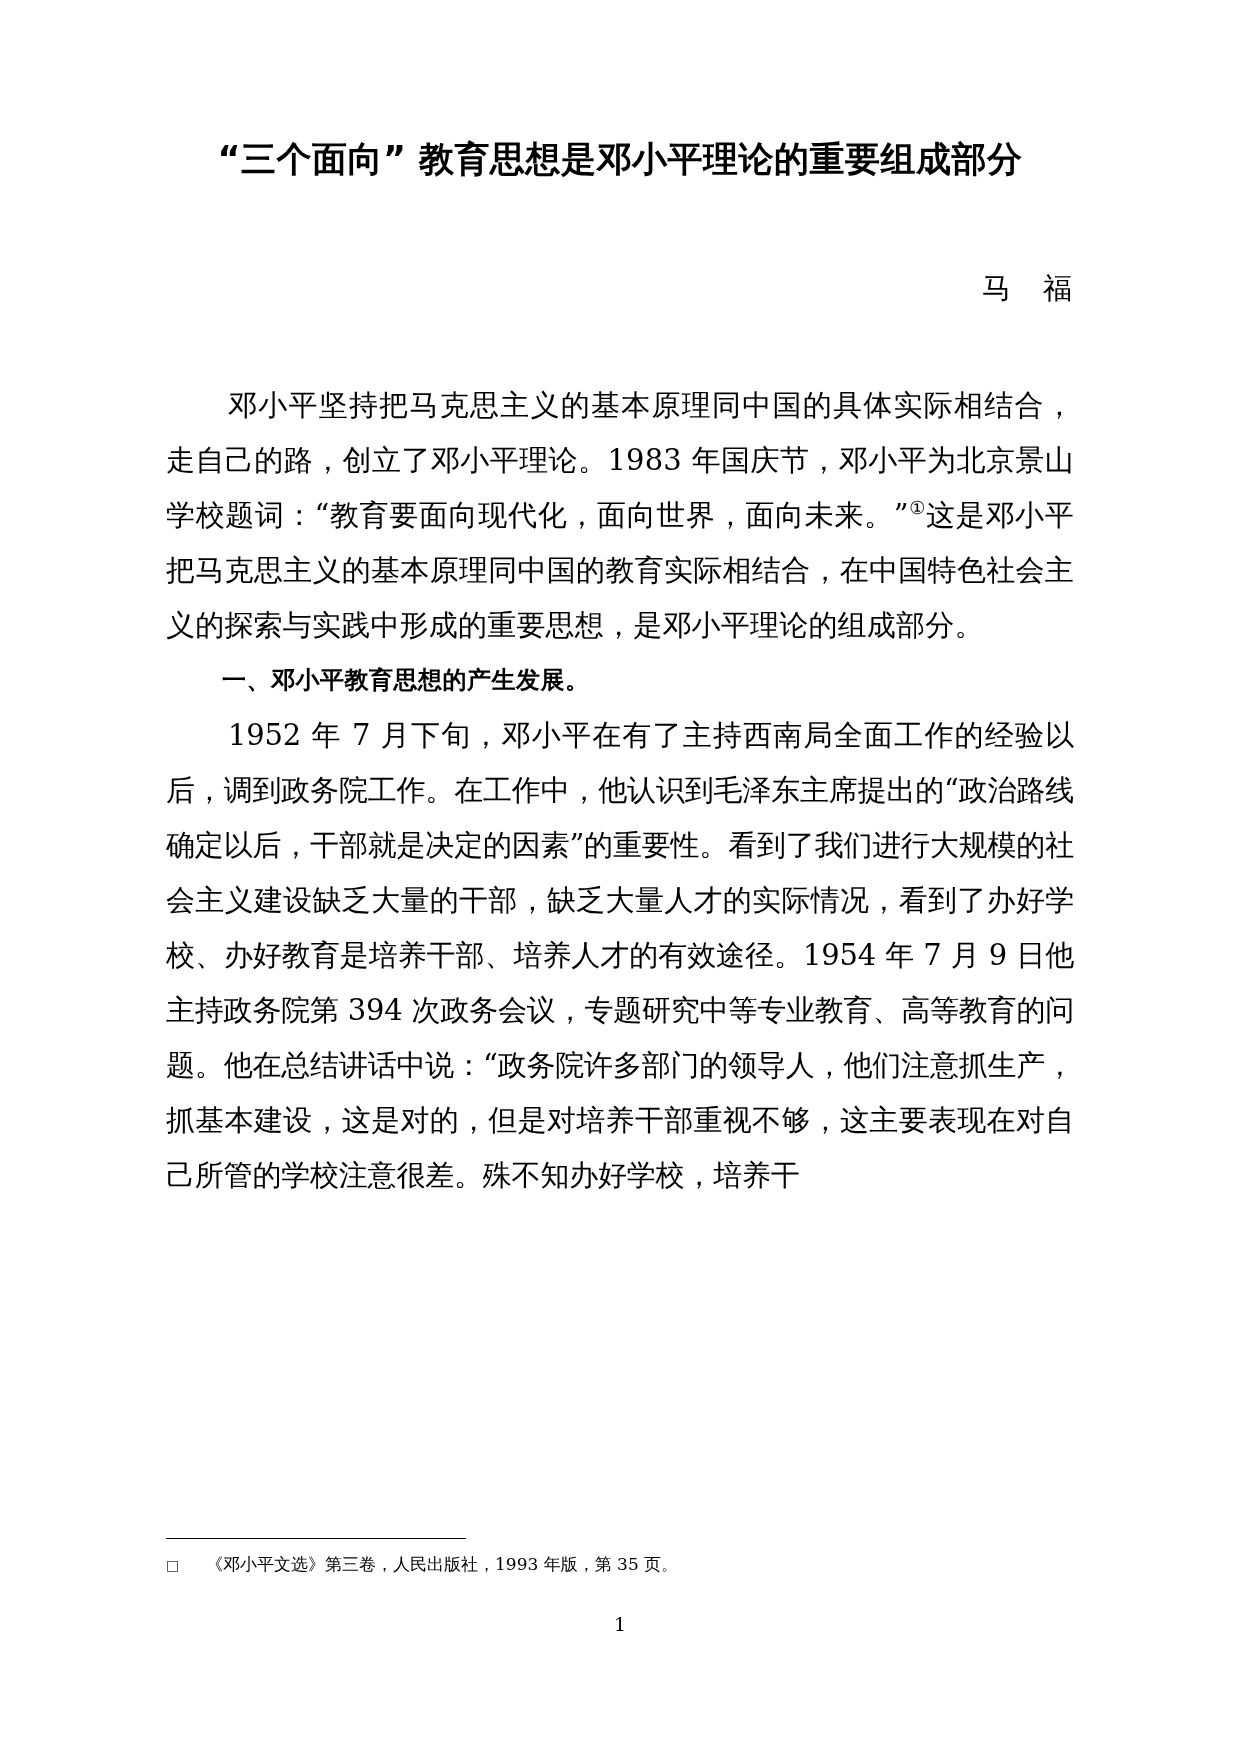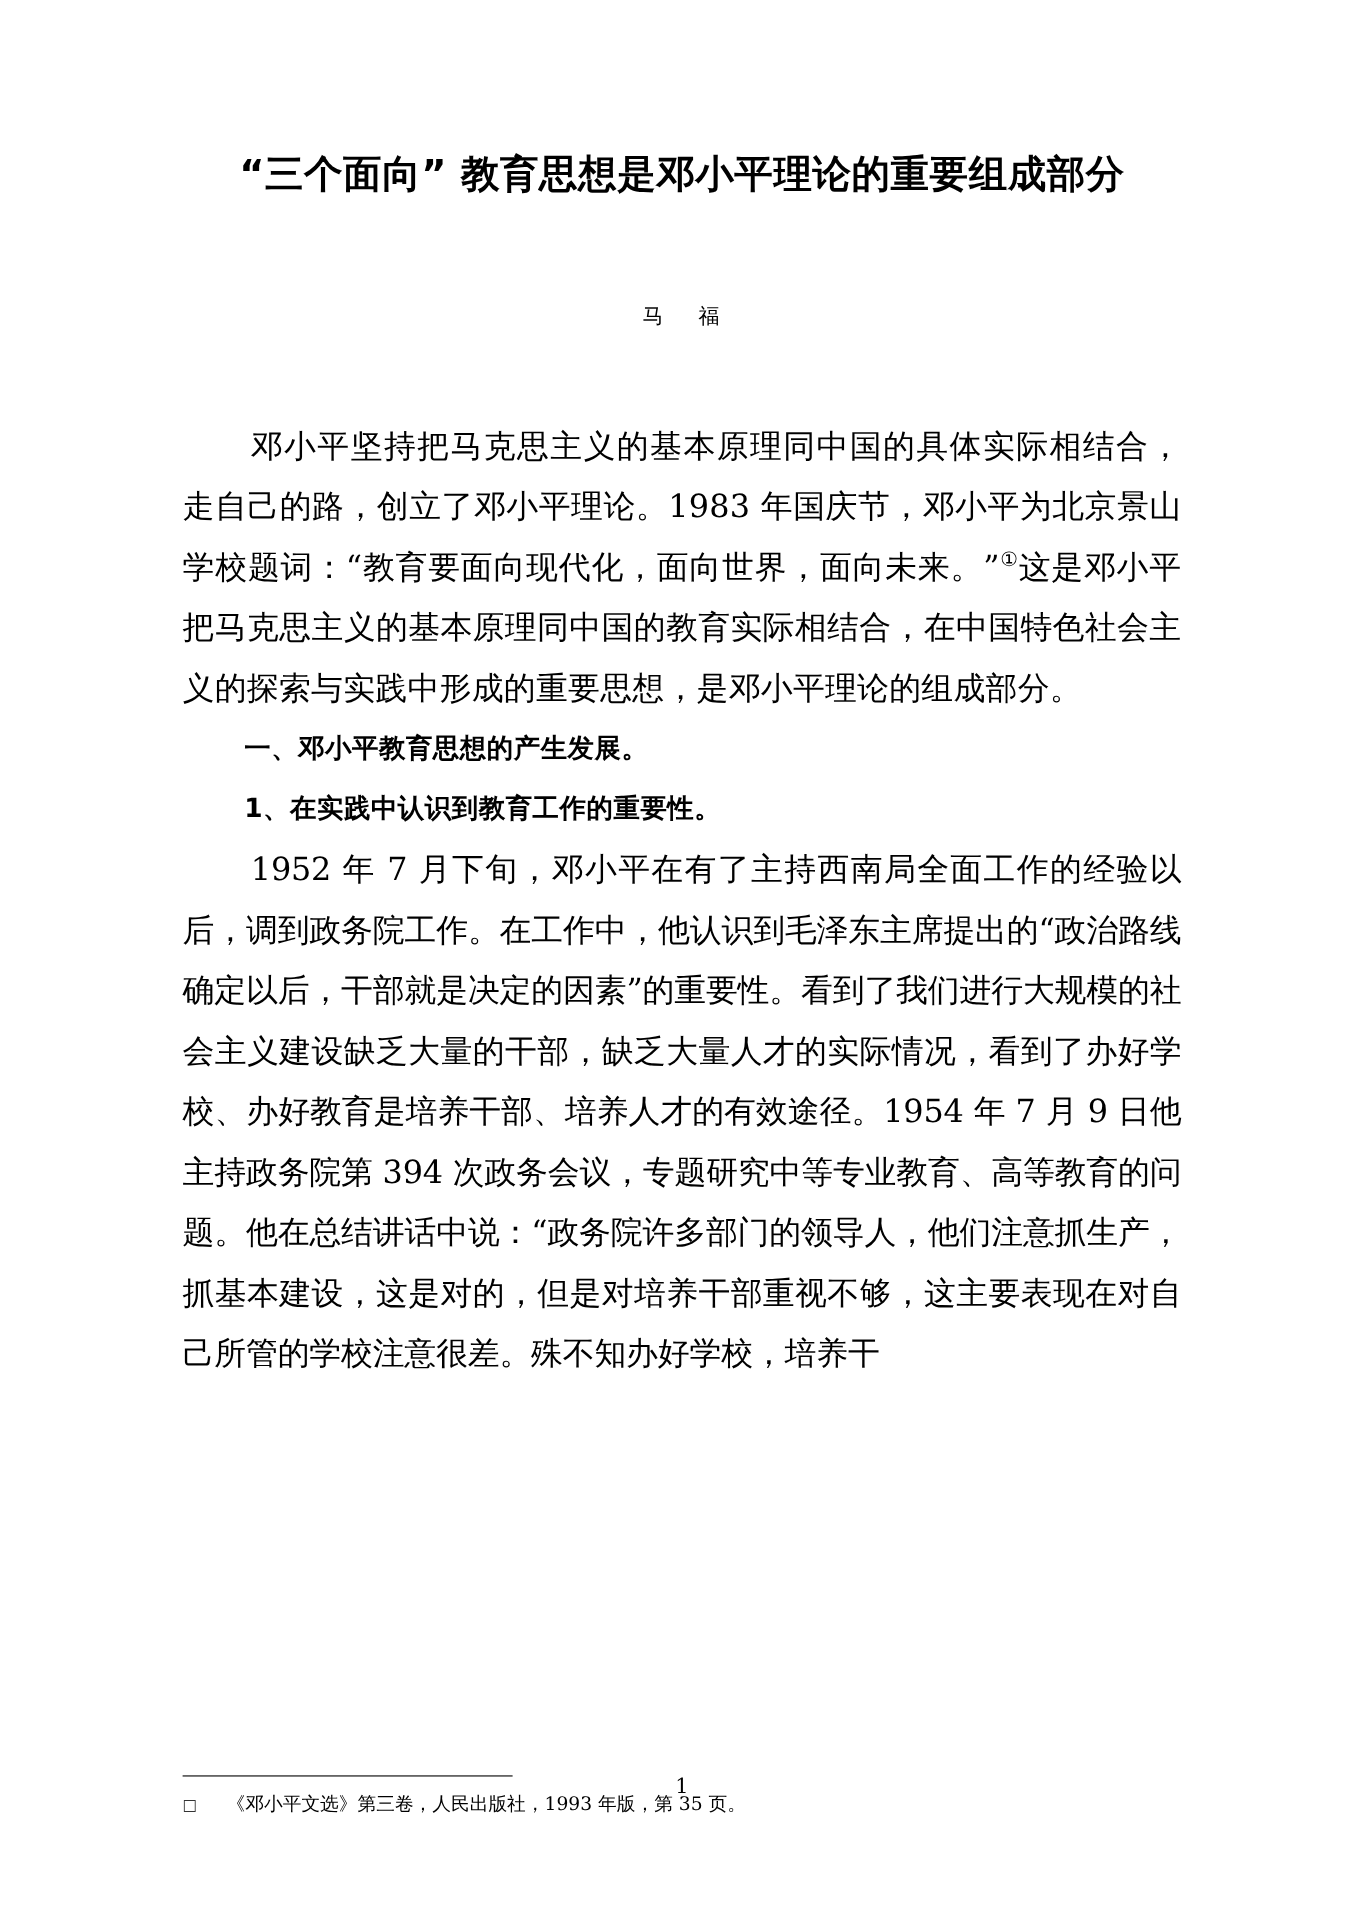--- a/index.html
+++ b/index.html
@@ -34,23 +34,23 @@
     line-height: 62px;
     text-align: center;
     letter-spacing: 0.5px;
     margin: 0;
     padding-top: 128px;
   }
 
   
   .doc-author {
     font-family: "DejaVu Serif", "Liberation Serif", serif;
-    font-size: 19px;
+    font-size: 29px;
     line-height: 40px;
-    text-align: center;
+    text-align: right;
     margin: 0;
     padding-top: 78px;
     letter-spacing: 2px;
   }
   .author-gap { display: inline-block; width: 30px; }
 
   
   .para {
     font-family: "DejaVu Serif", "Liberation Serif", serif;
     font-size: 29px;
@@ -79,21 +79,21 @@
   sup.fn {
     font-size: 0.62em;
     vertical-align: super;
     line-height: 0;
   }
 
   
   .footnote-zone {
     position: absolute;
     left: 166px;
-    top: 1614px;
+    top: 1538px;
     width: 908px;
   }
   .footnote-rule {
     width: 300px;
     height: 0;
     border-top: 1px solid #000000;
     margin: 0 0 12px 0;
   }
   .footnote {
     font-family: "DejaVu Serif", "Liberation Serif", serif;
@@ -132,21 +132,20 @@
     <h1 class="doc-title">“三个面向”  教育思想是邓小平理论的重要组成部分</h1>
 
     <p class="doc-author">
       <span>马</span><span class="author-gap"></span><span>福</span>
     </p>
 
     <p class="para first"><span>邓小平坚持把马克思主义的基本原理同中国的具体实际相结合，走自己的路，创立了邓小平理论。1983 年国庆节，邓小平为北京景山学校题词：“教育要面向现代化，面向世界，面向未来。”</span><sup class="fn">①</sup><span>这是邓小平把马克思主义的基本原理同中国的教育实际相结合，在中国特色社会主义的探索与实践中形成的重要思想，是邓小平理论的组成部分。</span></p>
 
     <h2 class="heading">一、邓小平教育思想的产生发展。</h2>
 
-    <h3 class="heading sub">1、在实践中认识到教育工作的重要性。</h3>
 
     <p class="para tight">1952 年 7 月下旬，邓小平在有了主持西南局全面工作的经验以后，调到政务院工作。在工作中，他认识到毛泽东主席提出的“政治路线确定以后，干部就是决定的因素”的重要性。看到了我们进行大规模的社会主义建设缺乏大量的干部，缺乏大量人才的实际情况，看到了办好学校、办好教育是培养干部、培养人才的有效途径。1954 年 7 月 9 日他主持政务院第 394 次政务会议，专题研究中等专业教育、高等教育的问题。他在总结讲话中说：“政务院许多部门的领导人，他们注意抓生产，抓基本建设，这是对的，但是对培养干部重视不够，这主要表现在对自己所管的学校注意很差。殊不知办好学校，培养干</p>
 
   </div>
 
   <div class="footnote-zone">
     <div class="footnote-rule"></div>
     <p class="footnote">
       <span class="marker">□</span><span>《邓小平文选》第三卷，人民出版社，1993 年版，第 35 页。</span>
     </p>

